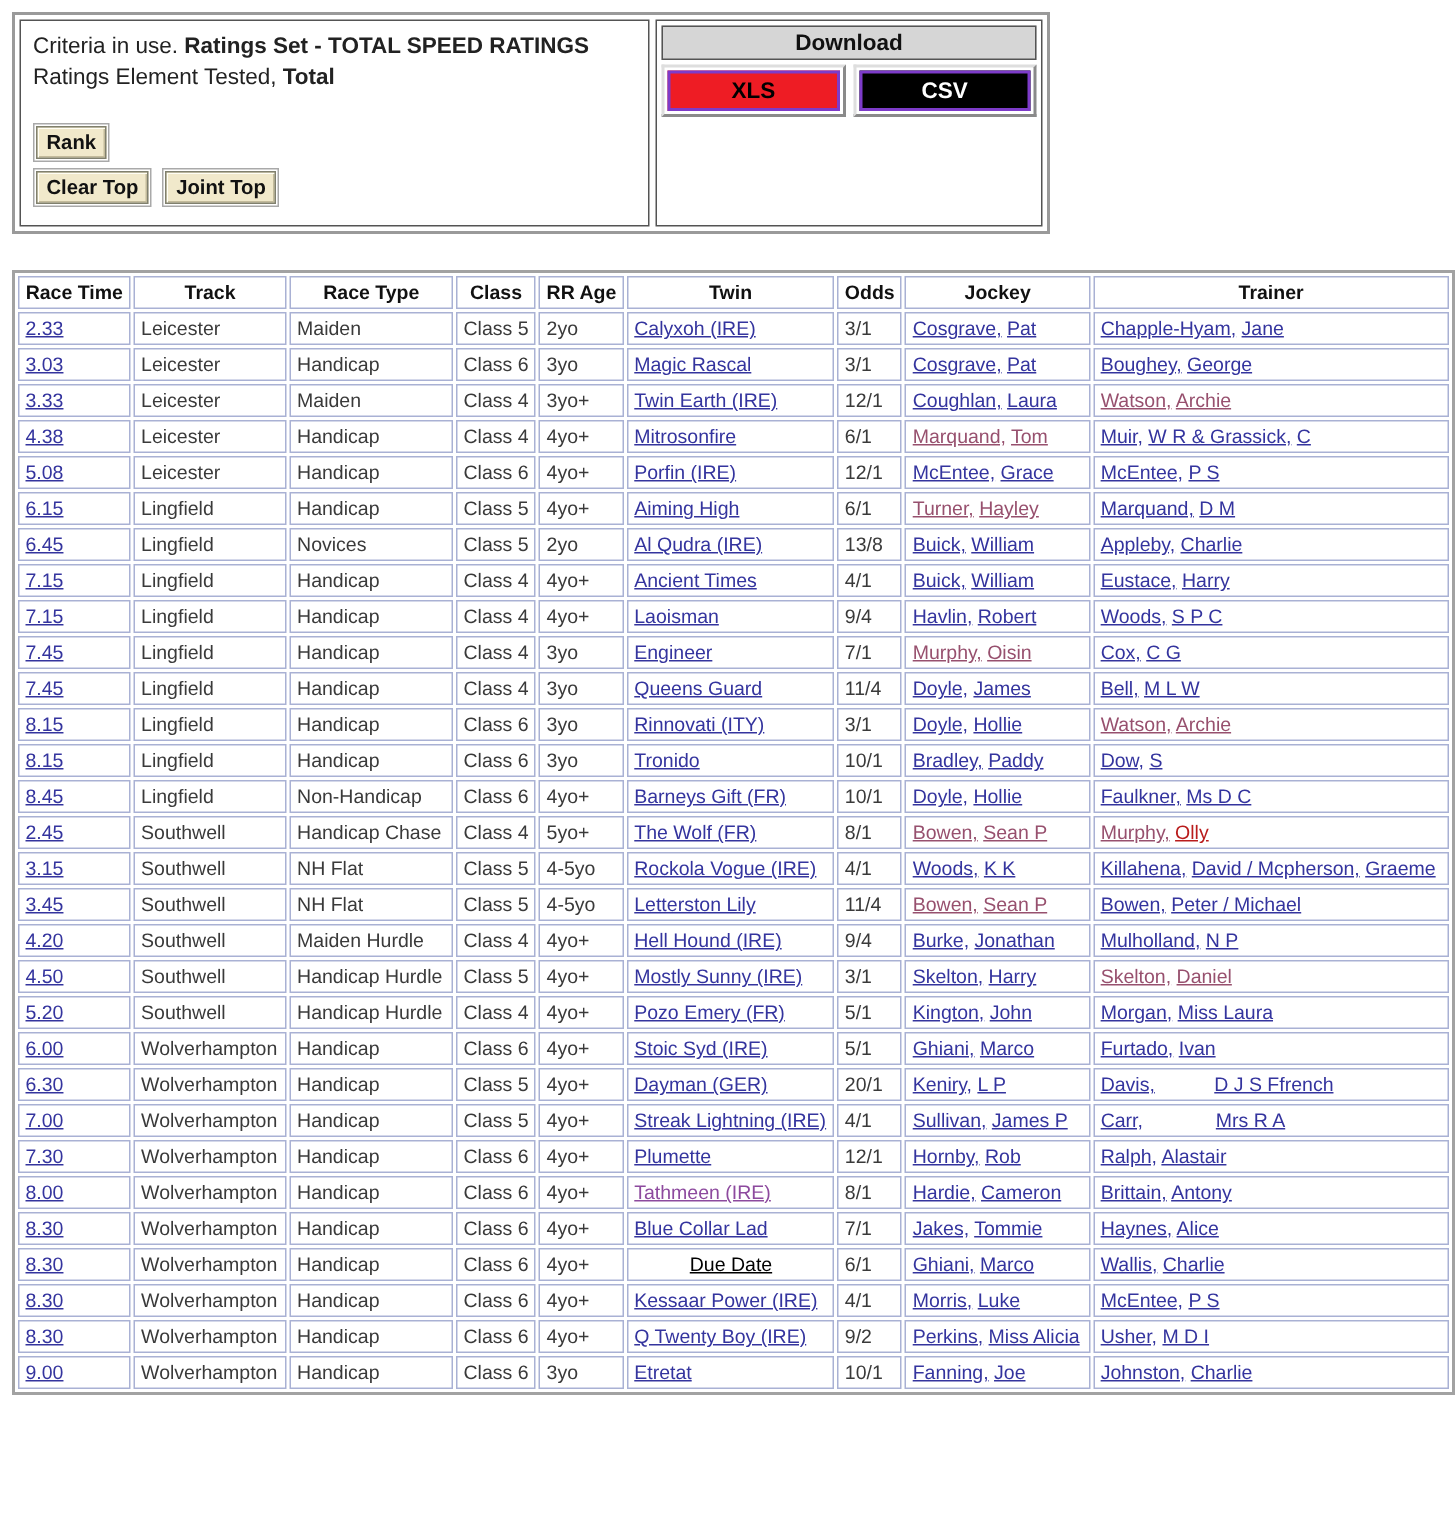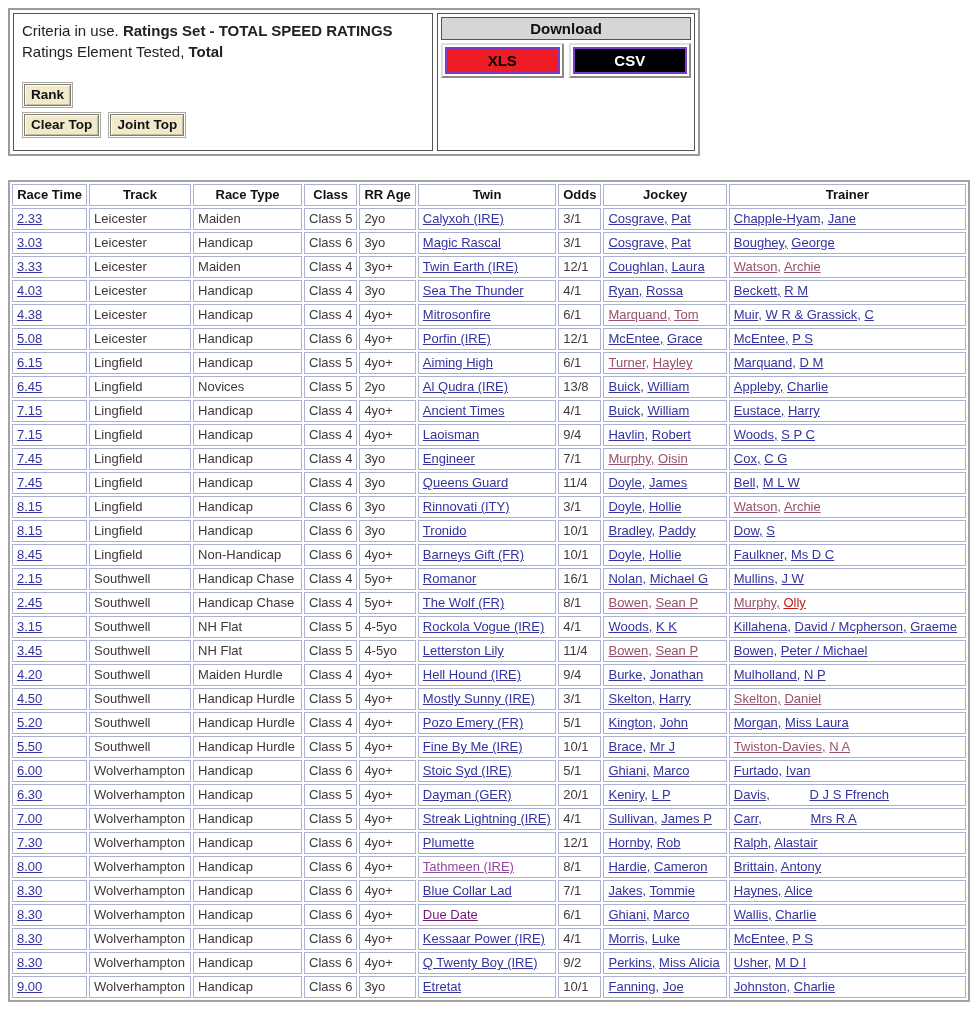--- a/index.html
+++ b/index.html
@@ -137,31 +137,20 @@
           <td>Leicester</td>
           <td>Maiden</td>
           <td>Class 4</td>
           <td>3yo+</td>
           <td><a class="lnk" style="color: rgb(52, 52, 158);">Twin Earth (IRE)</a></td>
           <td>12/1</td>
           <td><a class="lnk" style="color: rgb(52, 52, 158);">Coughlan,</a> <a class="lnk" style="color: rgb(52, 52, 158);">Laura</a></td>
           <td><a class="lnk" style="color: rgb(151, 80, 110);">Watson,</a> <a class="lnk" style="color: rgb(151, 80, 110);">Archie</a></td>
         </tr>
         <tr>
-          <td><a class="lnk" style="color: rgb(52, 52, 158);">4.03</a></td>
-          <td>Leicester</td>
-          <td>Handicap</td>
-          <td>Class 4</td>
-          <td>3yo</td>
-          <td><a class="lnk" style="color: rgb(52, 52, 158);">Sea The Thunder</a></td>
-          <td>4/1</td>
-          <td><a class="lnk" style="color: rgb(52, 52, 158);">Ryan,</a> <a class="lnk" style="color: rgb(52, 52, 158);">Rossa</a></td>
-          <td><a class="lnk" style="color: rgb(52, 52, 158);">Beckett,</a> <a class="lnk" style="color: rgb(52, 52, 158);">R M</a></td>
-        </tr>
-        <tr>
           <td><a class="lnk" style="color: rgb(52, 52, 158);">4.38</a></td>
           <td>Leicester</td>
           <td>Handicap</td>
           <td>Class 4</td>
           <td>4yo+</td>
           <td><a class="lnk" style="color: rgb(52, 52, 158);">Mitrosonfire</a></td>
           <td>6/1</td>
           <td><a class="lnk" style="color: rgb(151, 80, 110);">Marquand,</a> <a class="lnk" style="color: rgb(151, 80, 110);">Tom</a></td>
           <td><a class="lnk" style="color: rgb(52, 52, 158);">Muir,</a> <a class="lnk" style="color: rgb(52, 52, 158);">W R &amp; Grassick,</a> <a class="lnk" style="color: rgb(52, 52, 158);">C</a></td>
         </tr>
@@ -269,31 +258,20 @@
           <td>Lingfield</td>
           <td>Non-Handicap</td>
           <td>Class 6</td>
           <td>4yo+</td>
           <td><a class="lnk" style="color: rgb(52, 52, 158);">Barneys Gift (FR)</a></td>
           <td>10/1</td>
           <td><a class="lnk" style="color: rgb(52, 52, 158);">Doyle,</a> <a class="lnk" style="color: rgb(52, 52, 158);">Hollie</a></td>
           <td><a class="lnk" style="color: rgb(52, 52, 158);">Faulkner,</a> <a class="lnk" style="color: rgb(52, 52, 158);">Ms D C</a></td>
         </tr>
         <tr>
-          <td><a class="lnk" style="color: rgb(52, 52, 158);">2.15</a></td>
-          <td>Southwell</td>
-          <td>Handicap Chase</td>
-          <td>Class 4</td>
-          <td>5yo+</td>
-          <td><a class="lnk" style="color: rgb(52, 52, 158);">Romanor</a></td>
-          <td>16/1</td>
-          <td><a class="lnk" style="color: rgb(52, 52, 158);">Nolan,</a> <a class="lnk" style="color: rgb(52, 52, 158);">Michael G</a></td>
-          <td><a class="lnk" style="color: rgb(52, 52, 158);">Mullins,</a> <a class="lnk" style="color: rgb(52, 52, 158);">J W</a></td>
-        </tr>
-        <tr>
           <td><a class="lnk" style="color: rgb(52, 52, 158);">2.45</a></td>
           <td>Southwell</td>
           <td>Handicap Chase</td>
           <td>Class 4</td>
           <td>5yo+</td>
           <td><a class="lnk" style="color: rgb(52, 52, 158);">The Wolf (FR)</a></td>
           <td>8/1</td>
           <td><a class="lnk" style="color: rgb(151, 80, 110);">Bowen,</a> <a class="lnk" style="color: rgb(151, 80, 110);">Sean P</a></td>
           <td><a class="lnk" style="color: rgb(151, 80, 110);">Murphy,</a> <a class="lnk" style="color: #b91c1c;">Olly</a></td>
         </tr>
@@ -346,31 +324,20 @@
           <td>Southwell</td>
           <td>Handicap Hurdle</td>
           <td>Class 4</td>
           <td>4yo+</td>
           <td><a class="lnk" style="color: rgb(52, 52, 158);">Pozo Emery (FR)</a></td>
           <td>5/1</td>
           <td><a class="lnk" style="color: rgb(52, 52, 158);">Kington,</a> <a class="lnk" style="color: rgb(52, 52, 158);">John</a></td>
           <td><a class="lnk" style="color: rgb(52, 52, 158);">Morgan,</a> <a class="lnk" style="color: rgb(52, 52, 158);">Miss Laura</a></td>
         </tr>
         <tr>
-          <td><a class="lnk" style="color: rgb(52, 52, 158);">5.50</a></td>
-          <td>Southwell</td>
-          <td>Handicap Hurdle</td>
-          <td>Class 5</td>
-          <td>4yo+</td>
-          <td><a class="lnk" style="color: rgb(52, 52, 158);">Fine By Me (IRE)</a></td>
-          <td>10/1</td>
-          <td><a class="lnk" style="color: rgb(52, 52, 158);">Brace,</a> <a class="lnk" style="color: rgb(52, 52, 158);">Mr J</a></td>
-          <td><a class="lnk" style="color: rgb(151, 80, 110);">Twiston-Davies,</a> <a class="lnk" style="color: rgb(151, 80, 110);">N A</a></td>
-        </tr>
-        <tr>
           <td><a class="lnk" style="color: rgb(52, 52, 158);">6.00</a></td>
           <td>Wolverhampton</td>
           <td>Handicap</td>
           <td>Class 6</td>
           <td>4yo+</td>
           <td><a class="lnk" style="color: rgb(52, 52, 158);">Stoic Syd (IRE)</a></td>
           <td>5/1</td>
           <td><a class="lnk" style="color: rgb(52, 52, 158);">Ghiani,</a> <a class="lnk" style="color: rgb(52, 52, 158);">Marco</a></td>
           <td><a class="lnk" style="color: rgb(52, 52, 158);">Furtado,</a> <a class="lnk" style="color: rgb(52, 52, 158);">Ivan</a></td>
         </tr>
@@ -428,21 +395,21 @@
           <td>7/1</td>
           <td><a class="lnk" style="color: rgb(52, 52, 158);">Jakes,</a> <a class="lnk" style="color: rgb(52, 52, 158);">Tommie</a></td>
           <td><a class="lnk" style="color: rgb(52, 52, 158);">Haynes,</a> <a class="lnk" style="color: rgb(52, 52, 158);">Alice</a></td>
         </tr>
         <tr>
           <td><a class="lnk" style="color: rgb(52, 52, 158);">8.30</a></td>
           <td>Wolverhampton</td>
           <td>Handicap</td>
           <td>Class 6</td>
           <td>4yo+</td>
-          <td><a class="lnk" style="color: #701a75;">Due Date</a></td>
+          <td><a class="lnk" style="color: #000000; margin-left: 37px;">Due Date</a></td>
           <td>6/1</td>
           <td><a class="lnk" style="color: rgb(52, 52, 158);">Ghiani,</a> <a class="lnk" style="color: rgb(52, 52, 158);">Marco</a></td>
           <td><a class="lnk" style="color: rgb(52, 52, 158);">Wallis,</a> <a class="lnk" style="color: rgb(52, 52, 158);">Charlie</a></td>
         </tr>
         <tr>
           <td><a class="lnk" style="color: rgb(52, 52, 158);">8.30</a></td>
           <td>Wolverhampton</td>
           <td>Handicap</td>
           <td>Class 6</td>
           <td>4yo+</td>

